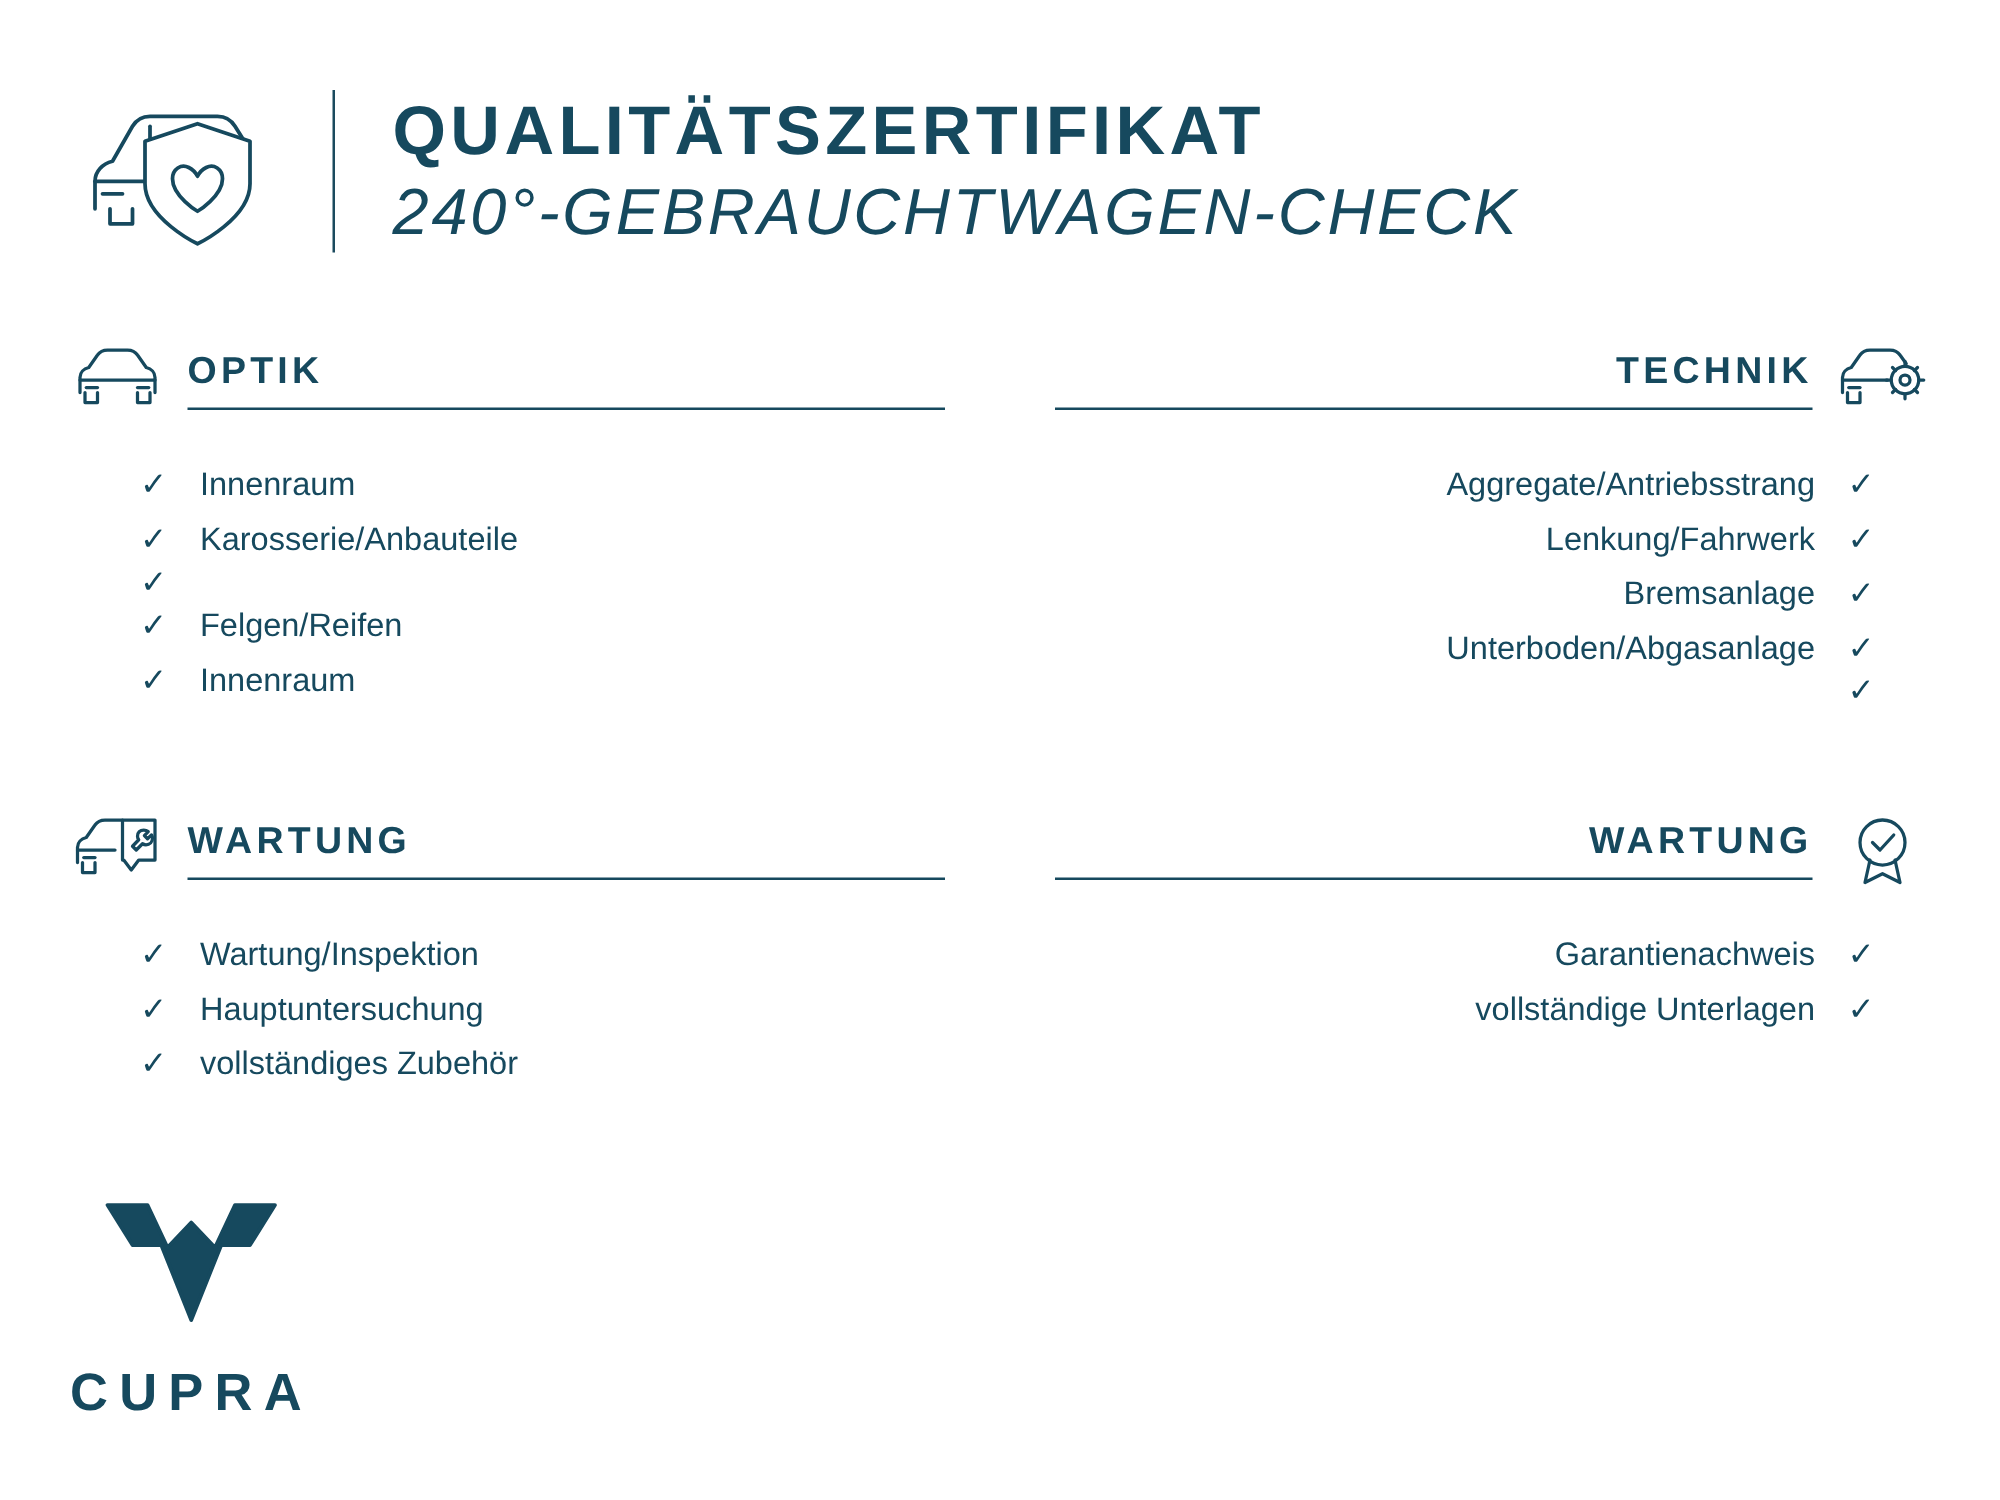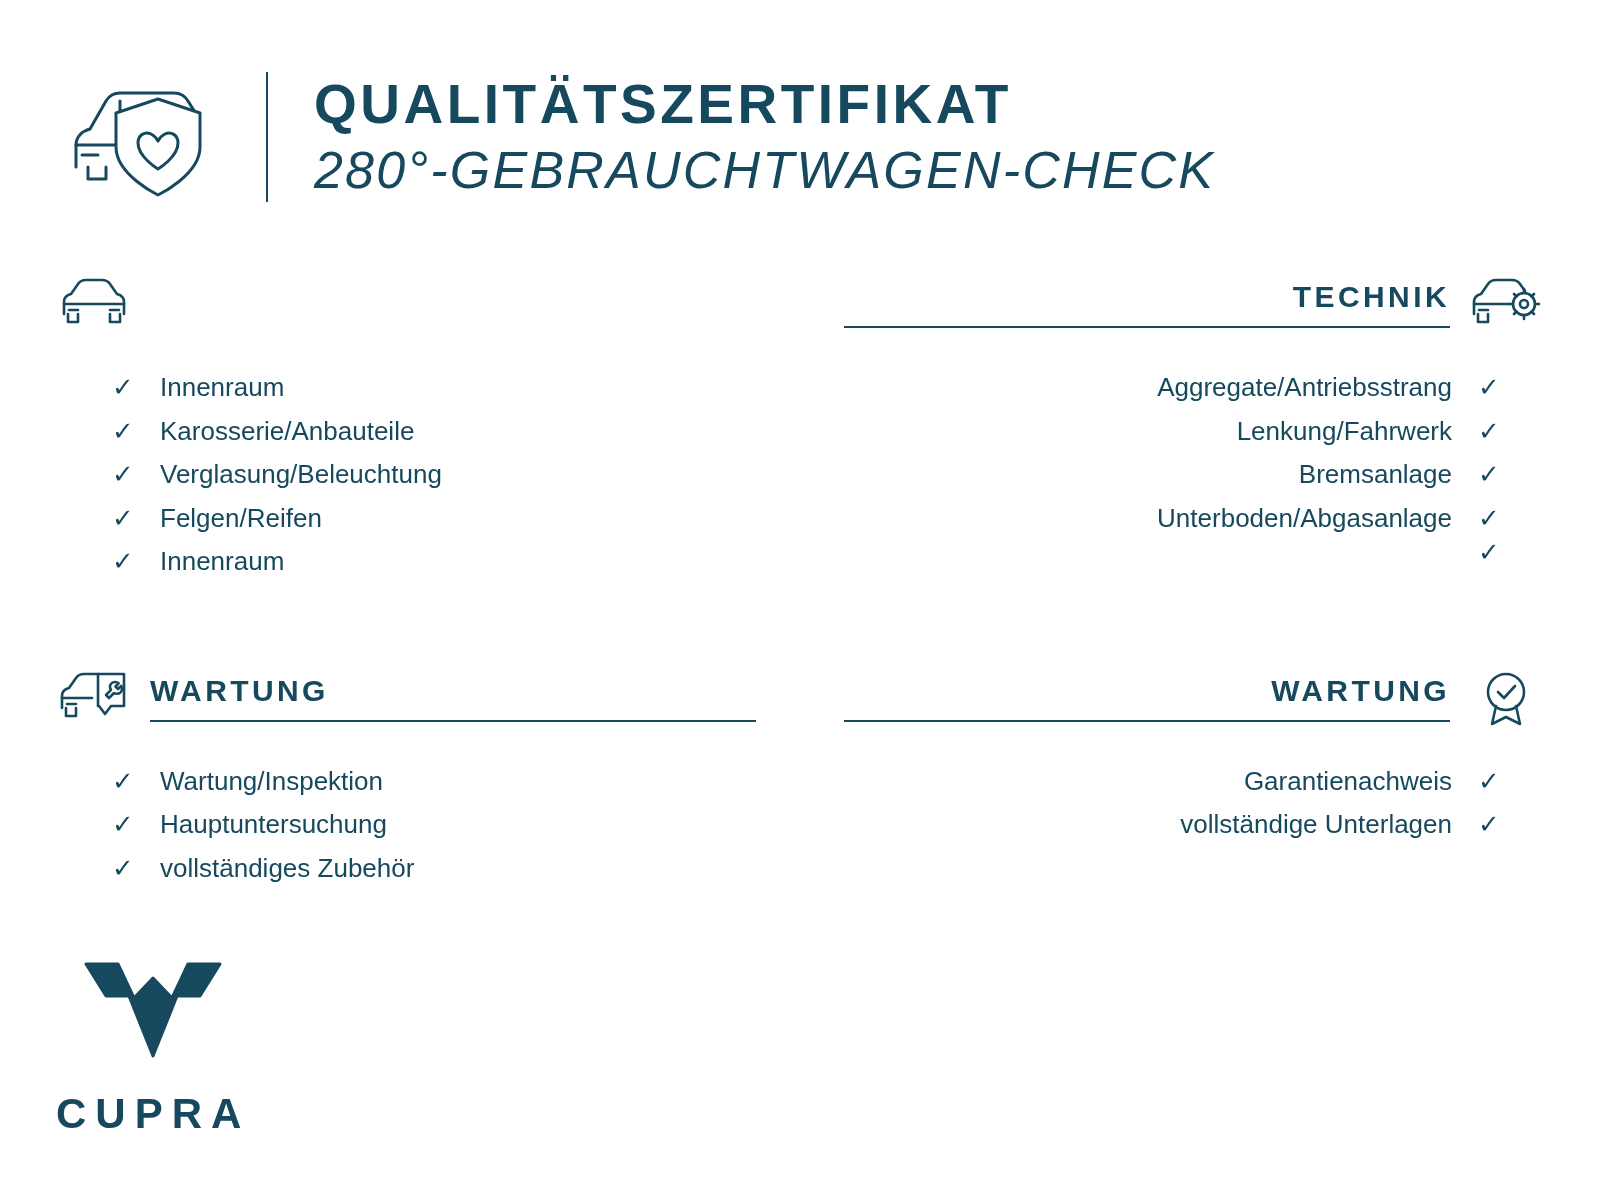--- a/index.html
+++ b/index.html
@@ -199,53 +199,56 @@
         <path d="M30 100 L30 112 L48 112 L48 100"></path>
         <path d="M24 88 L40 88"></path>
         <path d="M62 62 L62 34"></path>
         <path d="M100 128 C100 128 142 108 142 80 L142 46 L100 32 L58 46 L58 80 C58 108 100 128 100 128 Z" fill="#ffffff"></path>
         <path d="M100 102 C100 102 80 90 80 76 C80 68 87 64 93 67 C96 68.5 99 72 100 74 C101 72 104 68.5 107 67 C113 64 120 68 120 76 C120 90 100 102 100 102 Z"></path>
       </svg>
     </div>
     <div class="header-divider"></div>
     <div class="header-text">
       <div class="title-main">QUALITÄTSZERTIFIKAT</div>
-      <div class="title-sub">280°-GEBRAUCHTWAGEN-CHECK</div>
+      <div class="title-sub">240°-GEBRAUCHTWAGEN-CHECK</div>
     </div>
   </div>
 
   <div class="sections">
 
     <div class="section-row first">
 
       <div class="section left">
         <div class="section-head">
           <div class="section-icon">
             <svg width="72" height="52" viewBox="0 0 72 52" fill="none" stroke="#16495e" stroke-width="2.6" stroke-linecap="round" stroke-linejoin="round">
               <path d="M6 36 L6 24 C6 20 9 17 13 16 L20 6 C22 3 25 2 28 2 L44 2 C47 2 50 3 52 6 L59 16 C63 17 66 20 66 24 L66 36"></path>
               <path d="M6 26 L66 26"></path>
               <path d="M10 36 L10 44 L20 44 L20 36"></path>
               <path d="M52 36 L52 44 L62 44 L62 36"></path>
               <path d="M11 32 L20 32"></path>
               <path d="M52 32 L61 32"></path>
             </svg>
           </div>
+          <div class="section-title-wrap">
+            <div class="section-title">OPTIK</div>
+            <div class="section-rule"></div>
+          </div>
         </div>
         <ul class="item-list">
           <li class="item">
             <span class="check">✓</span>
             <span>Innenraum</span>
           </li>
           <li class="item">
             <span class="check">✓</span>
             <span>Karosserie/Anbauteile</span>
           </li>
           <li class="item">
             <span class="check">✓</span>
-            <span>Verglasung/Beleuchtung</span>
           </li>
           <li class="item">
             <span class="check">✓</span>
             <span>Felgen/Reifen</span>
           </li>
           <li class="item">
             <span class="check">✓</span>
             <span>Innenraum</span>
           </li>
         </ul>

